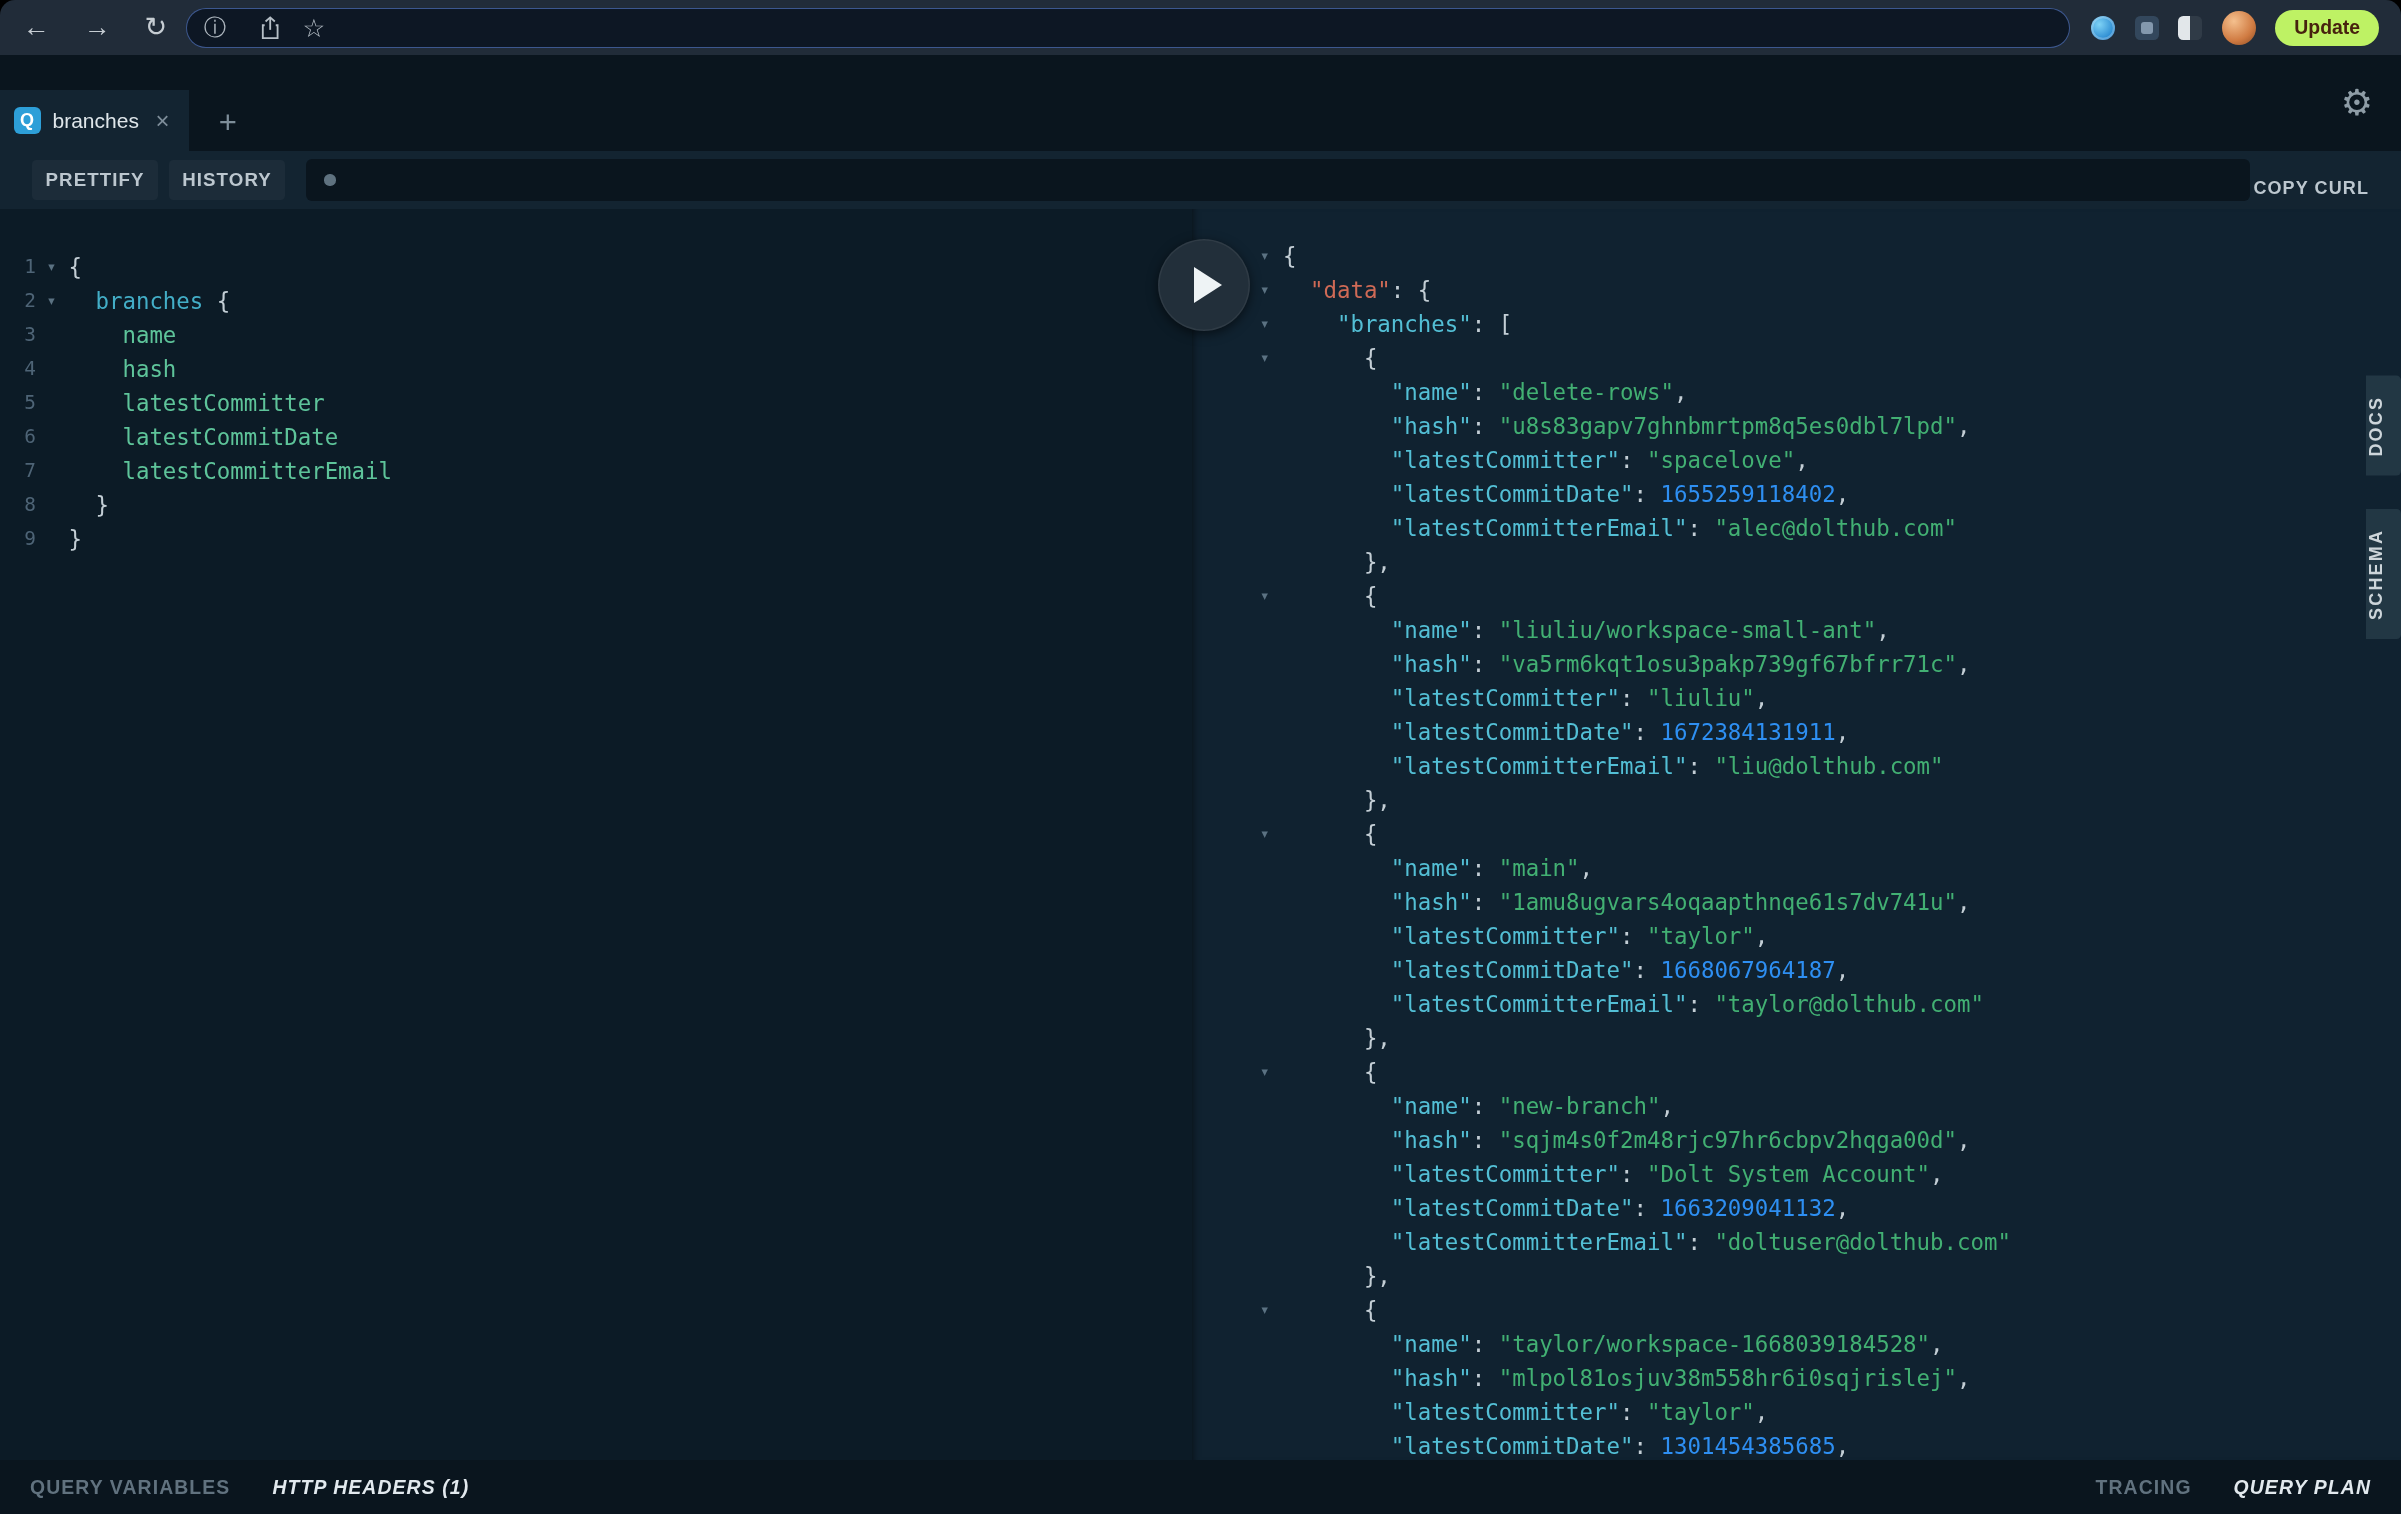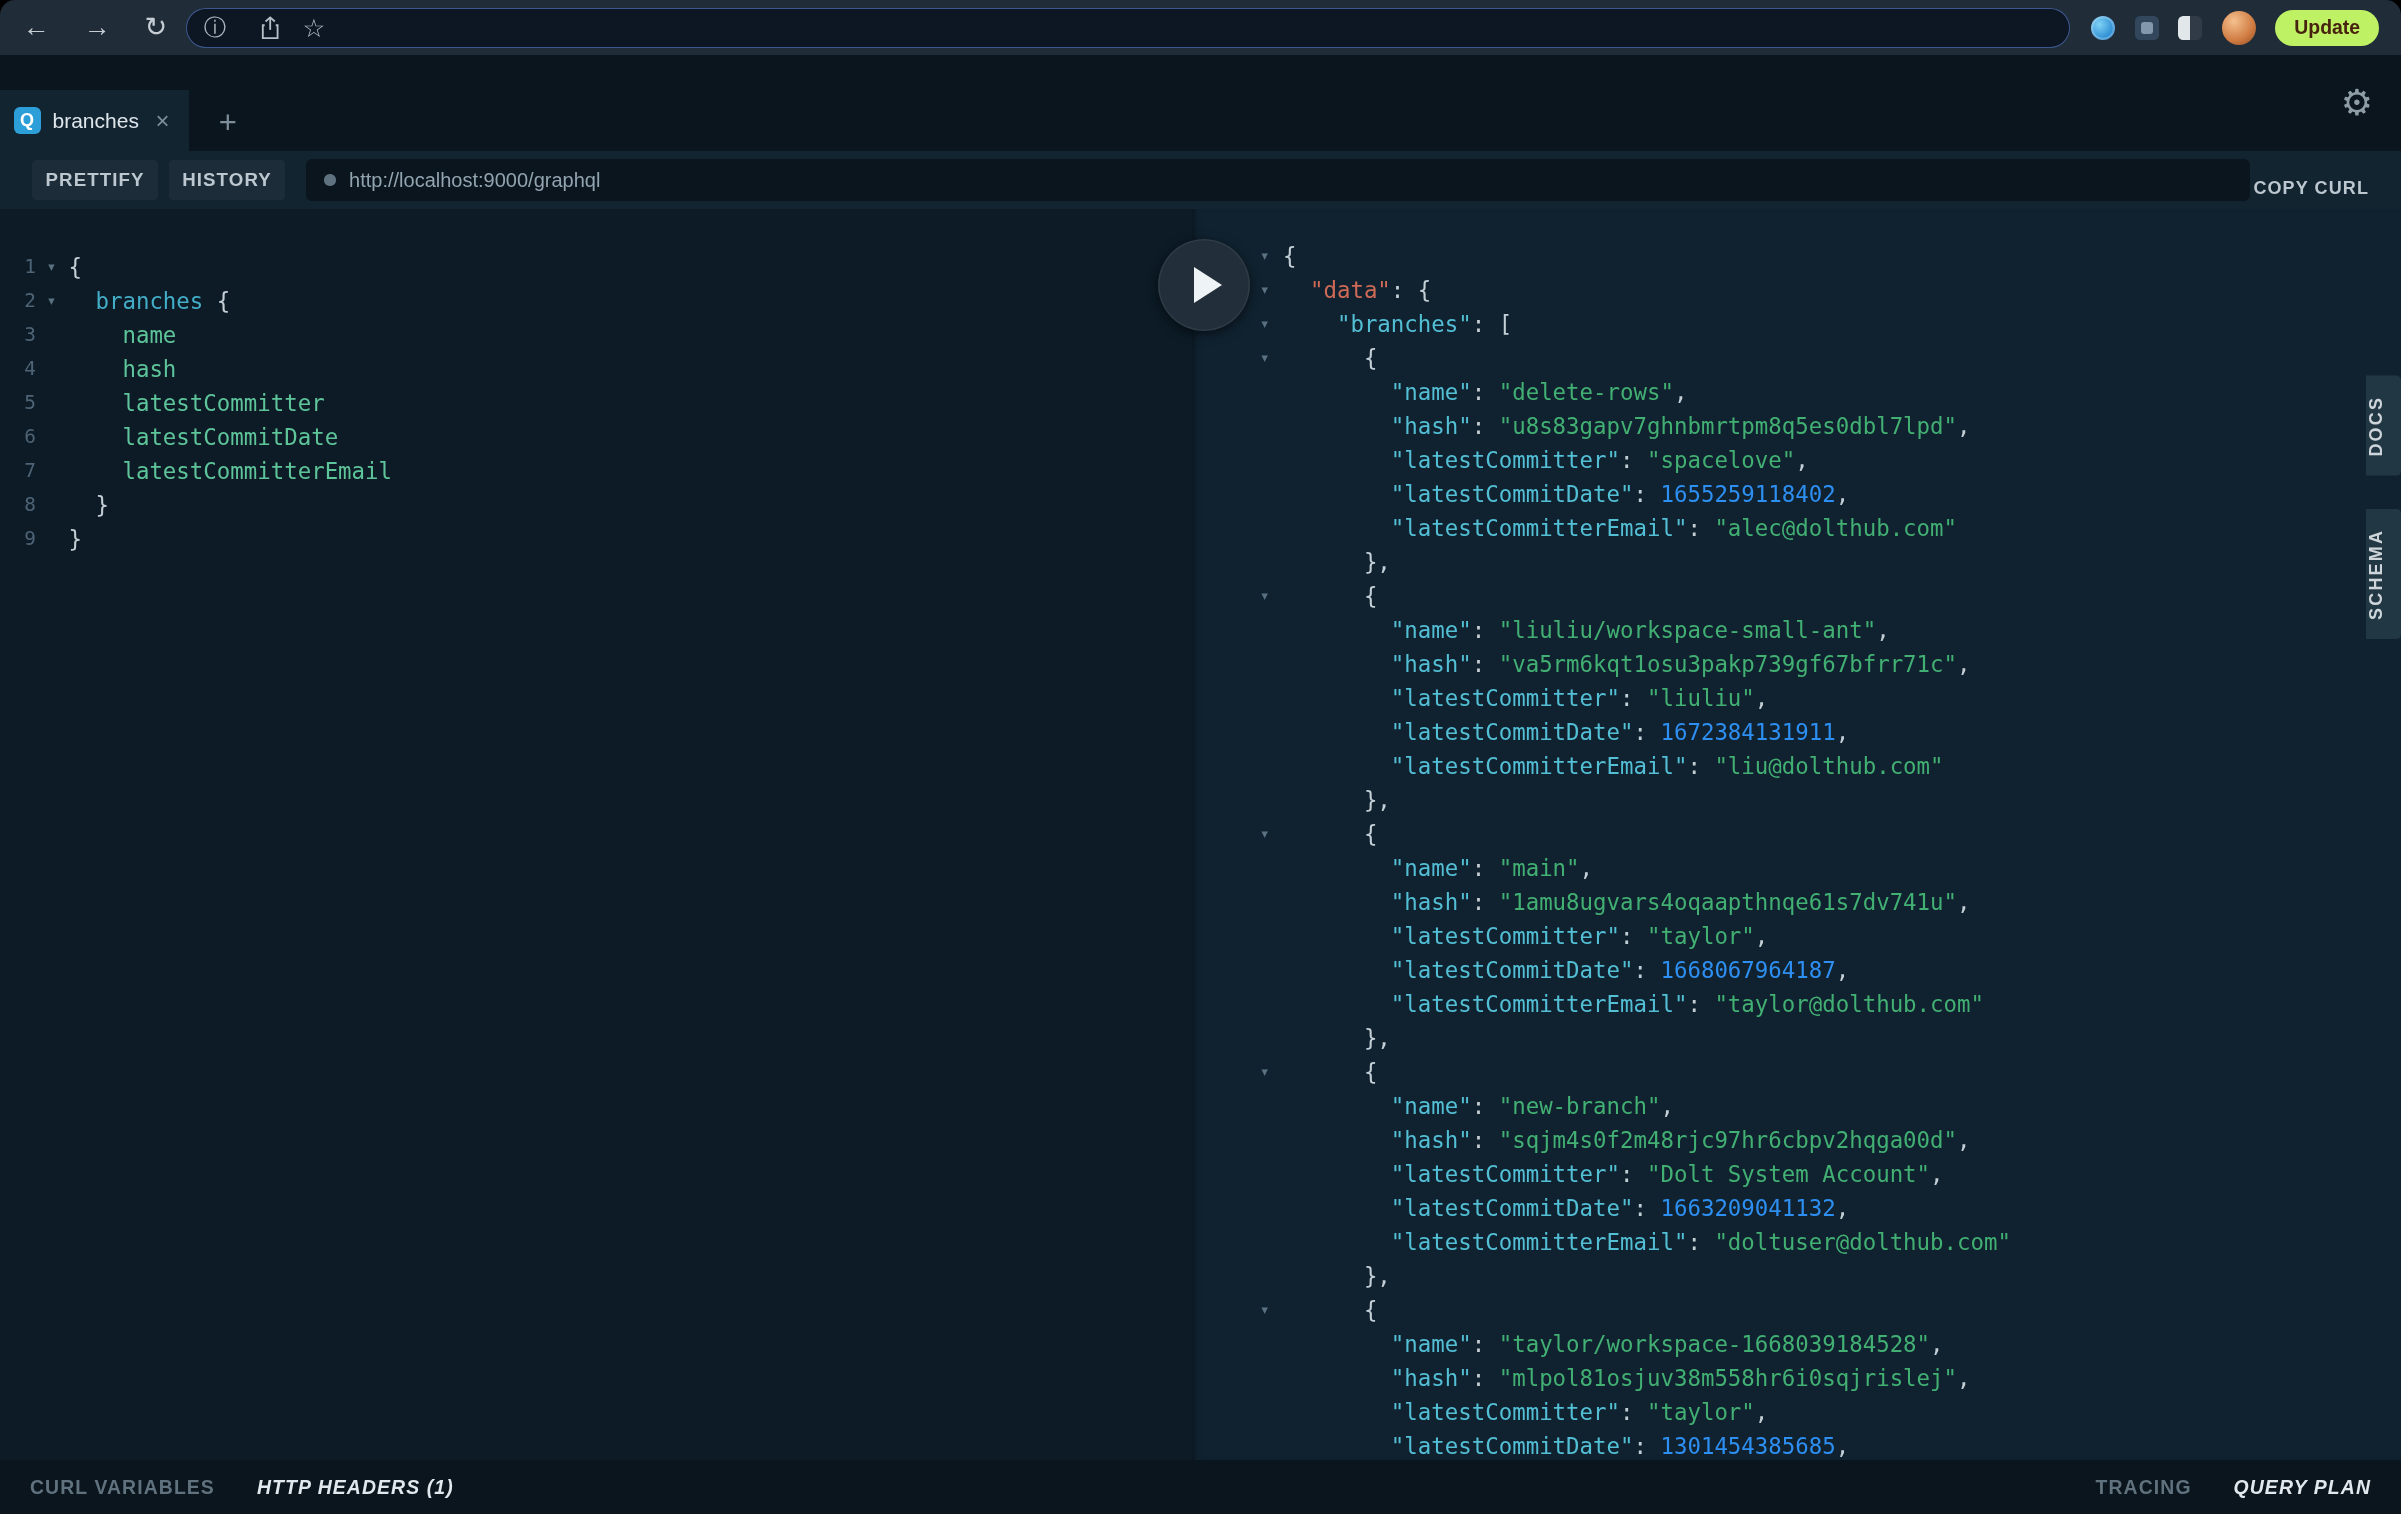--- a/index.html
+++ b/index.html
@@ -146,21 +146,20 @@
     </div>
     <span class="newtab">+</span>
     <span class="gear">⚙</span>
   </div>
 
   <div class="toolbar">
     <button class="tbtn">PRETTIFY</button>
     <button class="tbtn">HISTORY</button>
     <div class="endpoint">
       <span class="endpoint-dot"></span>
-      <input value="http://localhost:9000/graphql" style="">
     </div>
     <button class="copycurl">COPY CURL</button>
   </div>
 
   <div class="main">
     <div class="pane left" id="query-pane">
         <div class="code-row"><span class="ln">1</span><span class="fold">▾</span><span class="code"><span class="tk-punc">{</span></span></div>
         <div class="code-row"><span class="ln">2</span><span class="fold">▾</span><span class="code"><span class="tk-punc">  </span><span class="tk-root">branches</span><span class="tk-punc"> {</span></span></div>
         <div class="code-row"><span class="ln">3</span><span class="fold"></span><span class="code"><span class="tk-punc">    </span><span class="tk-field">name</span></span></div>
         <div class="code-row"><span class="ln">4</span><span class="fold"></span><span class="code"><span class="tk-punc">    </span><span class="tk-field">hash</span></span></div>
@@ -213,21 +212,21 @@
       <div class="play-tri"></div>
     </div>
 
     <div class="side-tabs">
       <div class="side-tab">DOCS</div>
       <div class="side-tab">SCHEMA</div>
     </div>
   </div>
 
   <div class="footer">
-    <span class="fitem f-dim">CURL VARIABLES</span>
+    <span class="fitem f-dim">QUERY VARIABLES</span>
     <span class="fitem f-bright">HTTP HEADERS (1)</span>
     <div class="f-right">
       <span class="fitem f-dim">TRACING</span>
       <span class="fitem f-bright">QUERY PLAN</span>
     </div>
   </div>
 
 </div>
 
 

